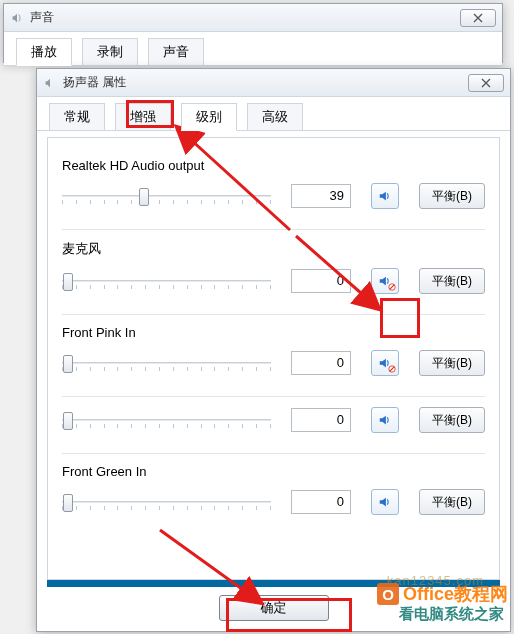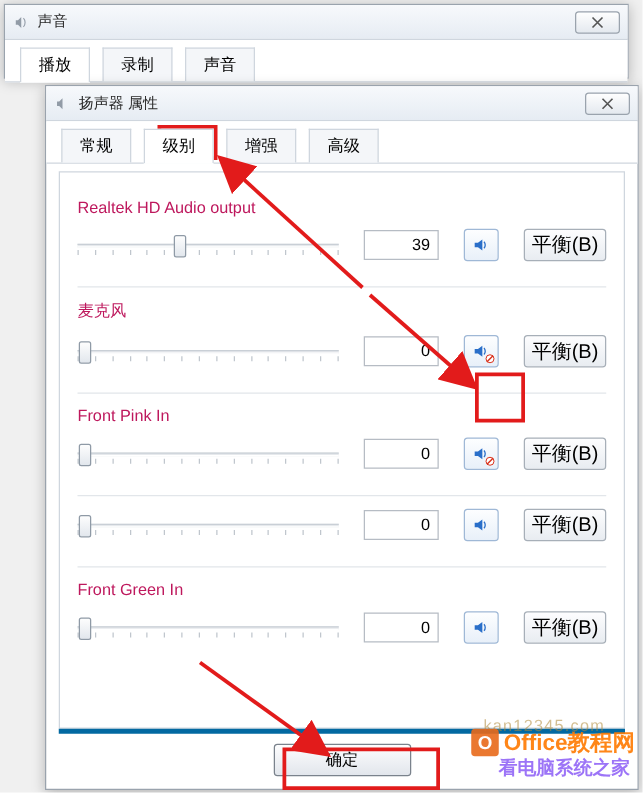--- a/index.html
+++ b/index.html
@@ -18,49 +18,49 @@
     .back-win { left: 3px; top: 3px; width: 500px; height: 60px; }
     .back-win .tabs { padding-left: 12px; }
     
     .front-win { left: 36px; top: 68px; width: 475px; height: 564px; display: flex; flex-direction: column; }
     .front-tabs { padding-left: 12px; align-items: flex-end; }
     
     .panel { border: 1px solid #cfd6de; margin: 6px 10px 0 10px; padding: 10px 14px 4px 14px; flex: 1; overflow: hidden; background: #fff; }
     
     .group { border-bottom: 1px solid #e2e6ea; padding: 10px 0 20px 0; }
     .group:last-child { border-bottom: none; }
-    .glabel { font-size: 13px; color: #be185d; margin-bottom: 10px; }
+    .glabel { font-size: 13px; color: #000000; margin-bottom: 10px; }
     .row { display: flex; align-items: center; gap: 20px; }
     
     .slider { flex: 1; height: 20px; position: relative; }
     .track { position: absolute; left: 0; right: 0; top: 9px; height: 3px; background: #e6e9ec; border-top: 1px solid #c9cfd6; border-bottom: 1px solid #fff; }
     .ticks { position: absolute; left: 0; right: 0; top: 14px; height: 4px; display: flex; justify-content: space-between; }
     .ticks span { width: 1px; height: 4px; background: #c0c6cd; }
     .thumb { position: absolute; top: 2px; width: 10px; height: 18px; background: linear-gradient(#fdfdfd,#e2e7ed); border: 1px solid #8f9aa6; border-radius: 2px; transform: translateX(-50%); }
     
     .valbox { width: 60px; height: 24px; border: 1px solid #b6bcc4; background: #fff; text-align: right; padding: 3px 6px; font-size: 13px; }
     
     .mutebtn { width: 28px; height: 26px; border: 1px solid #9fb8d6; border-radius: 3px; background: linear-gradient(#fdfeff,#e8f0f9); display: flex; align-items: center; justify-content: center; position: relative; }
     .spk-ico { width: 14px; height: 14px; }
     .mute-badge { position: absolute; right: 2px; bottom: 2px; width: 8px; height: 8px; }
     
-    .balbtn { width: 66px; height: 26px; border: 1px solid #a7afb8; border-radius: 3px; background: linear-gradient(#fdfdfe,#e8ecf1); font-size: 16px; display: flex; align-items: center; justify-content: center; }
-    
-    .footer { display: flex; justify-content: center; padding: 8px 0 10px 0; border-top: 4px solid #0369a1; margin: 0 10px; }
+    .balbtn { width: 66px; height: 26px; border: 1px solid #a7afb8; border-radius: 3px; background: linear-gradient(#fdfdfe,#e8ecf1); font-size: 12px; display: flex; align-items: center; justify-content: center; }
+    
+    .footer { display: flex; justify-content: center; padding: 8px 0 10px 0; border-top: 7px solid #0369a1; margin: 0 10px; }
     .okbtn { width: 110px; height: 26px; border: 1px solid #7a828c; border-radius: 3px; background: linear-gradient(#fdfdfe,#e2e6ec); font-size: 13px; display: flex; align-items: center; justify-content: center; }
     
     
     .anno { position: absolute; pointer-events: none; }
     .redbox { border: 3px solid #e21b1b; }
     .arrow-svg { position: absolute; pointer-events: none; }
     
     
     .wm1 { position: absolute; right: 6px; bottom: 28px; font-size: 18px; color: #ff7a00; font-weight: bold; opacity: .9; display:flex; align-items:center; gap:4px;}
     .wm1 .obox { width:22px; height:22px; background:#e86a1a; color:#fff; display:flex; align-items:center; justify-content:center; font-size:15px; border-radius:3px;}
-    .wm2 { position: absolute; right: 10px; bottom: 10px; font-size: 15px; color: #8b5cf6; font-weight: bold; opacity: .85; text-align: center; }
+    .wm2 { position: absolute; right: 10px; bottom: 10px; font-size: 15px; color: #0f766e; font-weight: bold; opacity: .85; text-align: center; }
     .wmurl { position: absolute; right: 30px; bottom: 46px; font-size: 13px; color: #b08a3a; opacity: .55; letter-spacing:1px;}
   </style>
 </head>
 <body>
 
 <div class="win back-win">
   <div class="titlebar">
     <svg class="ticon" viewBox="0 0 16 16">
         <path fill="#6b7785" d="M3 6h2l3-3v10l-3-3H3z"></path>
         <path fill="none" stroke="#6b7785" d="M10 4c2 2 2 6 0 8"></path>
@@ -88,22 +88,22 @@
     <span>扬声器 属性</span>
     <div class="spacer"></div>
     <div class="closebtn">
       <svg width="10" height="10">
           <path d="M1 1l8 8M9 1l-8 8" stroke="#555" stroke-width="1.3"></path>
         </svg>
     </div>
   </div>
   <div class="tabs front-tabs">
     <div class="tab">常规</div>
+    <div class="tab">增强</div>
     <div class="tab active">级别</div>
-    <div class="tab">增强</div>
     <div class="tab">高级</div>
   </div>
 
   <div class="panel">
 
     <div id="groups">
         <div class="group">
           <div class="glabel">Realtek HD Audio output</div>
           <div class="row">
             <div class="slider">

